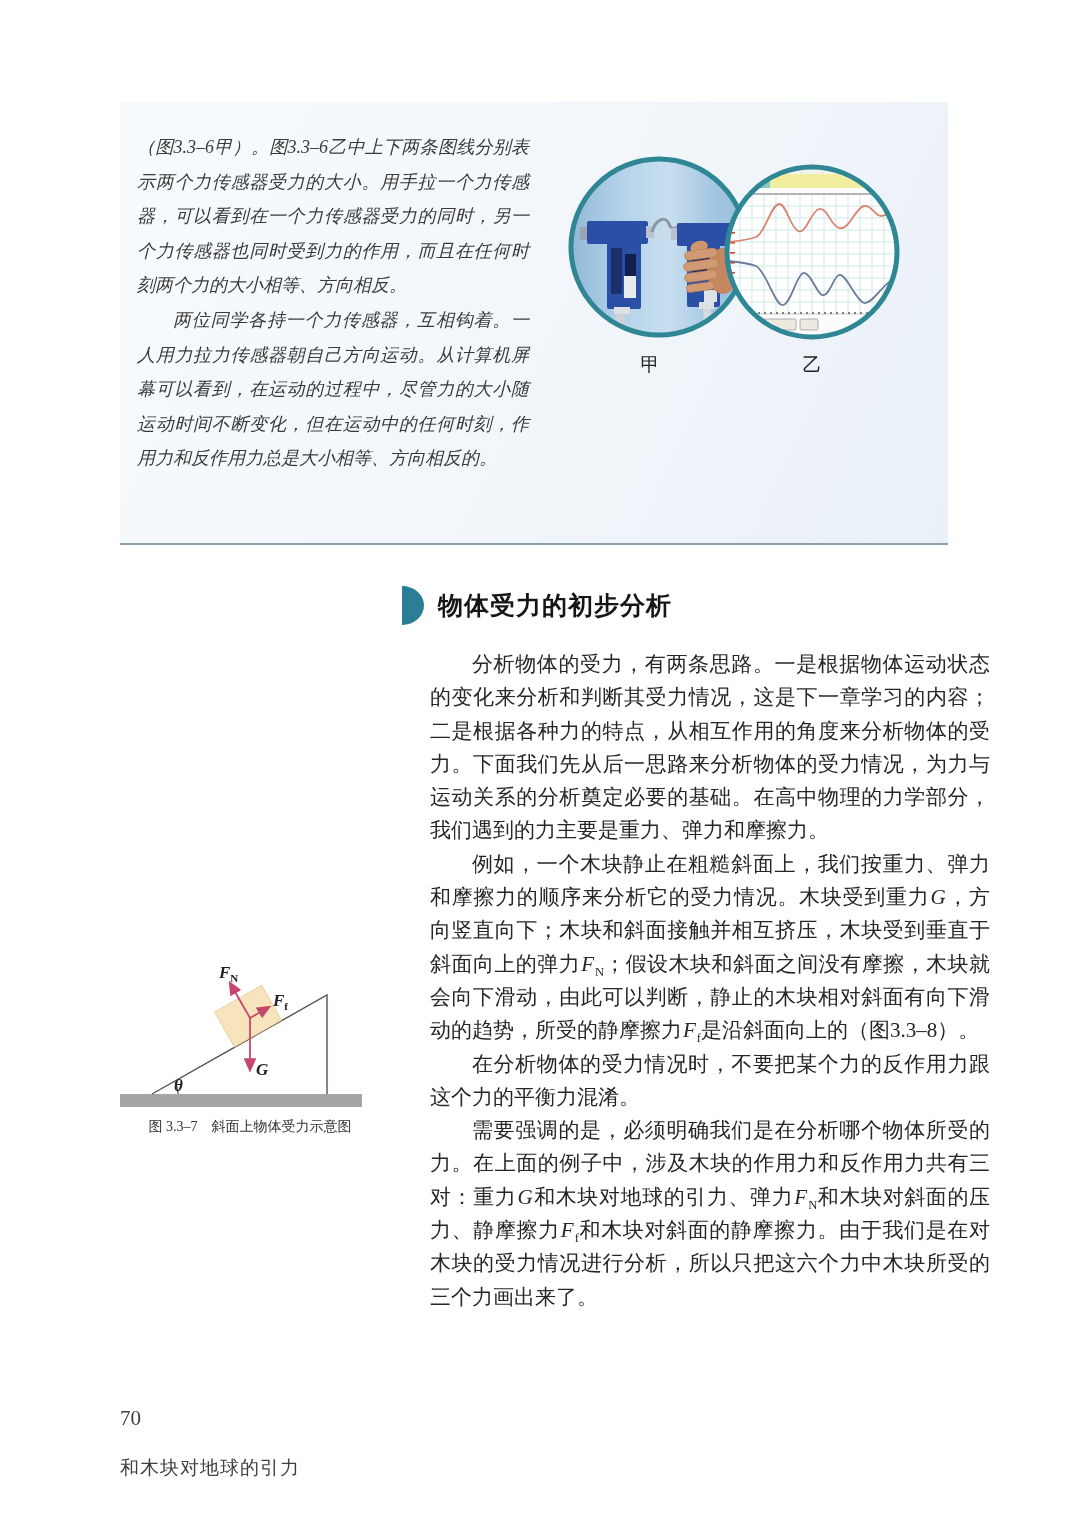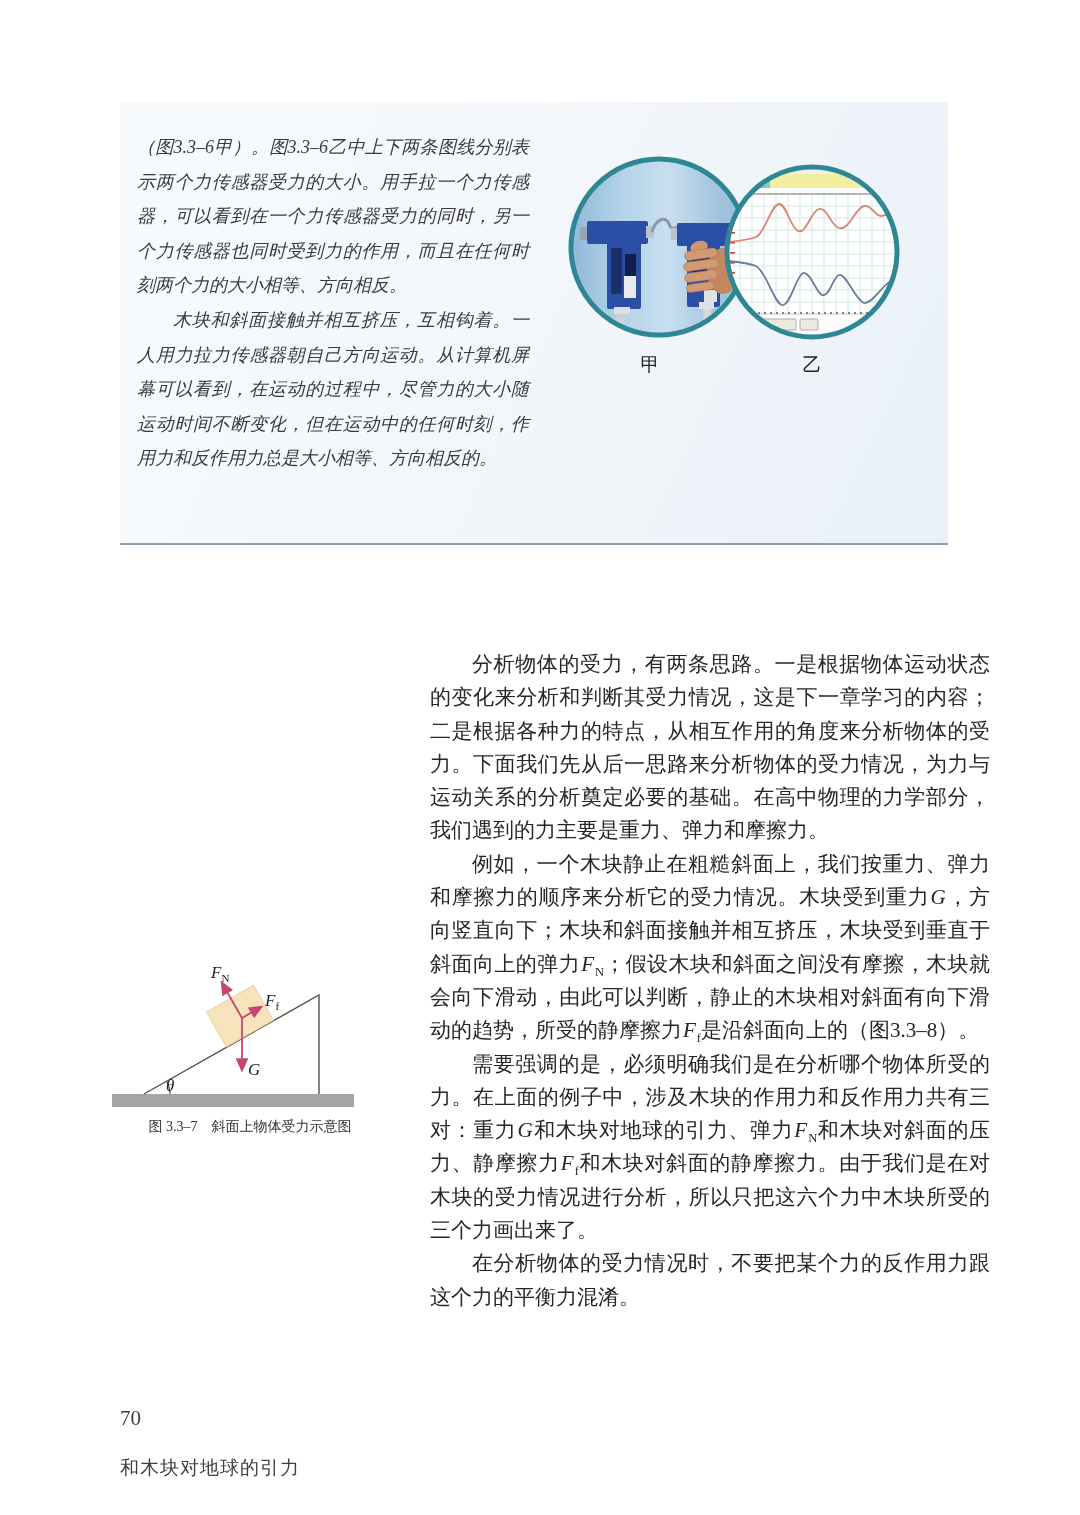--- a/index.html
+++ b/index.html
@@ -47,21 +47,21 @@
   
   .body-text {
     position:absolute; left:400px; top:648px; width:560px;
     font-size:21px; line-height:33.3px; color:#262626; text-align:justify;margin-left:30px;
   }
   .body-text p { margin:0; text-indent:2em; }
   .vr { font-style:italic; font-family:"Liberation Serif", serif; padding:0 1px; }
   sub { font-size:0.6em; line-height:0; }
 
   
-  .incline-fig { position:absolute; left:92px; top:920px; width:300px; height:200px; }
+  .incline-fig { position:absolute; left:100px; top:920px; width:300px; height:200px;font-weight:bold; }
   .incline-caption {
     position:absolute; left:95px; top:1118px; width:310px;
     text-align:center; font-size:14px; color:#333;
   }
   .flabel { font-family:"Liberation Serif", serif; font-style:italic; font-size:17px; fill:#222; }
   .sublab { font-style:normal; font-size:11px; }
 
   
   .footer {
     position:absolute; left:120px; top:1406px;
@@ -71,21 +71,21 @@
   .booktitle { font-size:19px; letter-spacing:1px; }
 </style>
 </head>
 <body>
 
 <div class="page">
 
   <section class="topbox">
     <div class="box-text">
       <p>（图3.3–6甲）。图3.3–6乙中上下两条图线分别表示两个力传感器受力的大小。用手拉一个力传感器，可以看到在一个力传感器受力的同时，另一个力传感器也同时受到力的作用，而且在任何时刻两个力的大小相等、方向相反。</p>
-      <p>木块和斜面接触并相互挤压，互相钩着。一人用力拉力传感器朝自己方向运动。从计算机屏幕可以看到，在运动的过程中，尽管力的大小随运动时间不断变化，但在运动中的任何时刻，作用力和反作用力总是大小相等、方向相反的。</p>
+      <p>两位同学各持一个力传感器，互相钩着。一人用力拉力传感器朝自己方向运动。从计算机屏幕可以看到，在运动的过程中，尽管力的大小随运动时间不断变化，但在运动中的任何时刻，作用力和反作用力总是大小相等、方向相反的。</p>
     </div>
 
     <div class="circle c-jia">
       <svg width="186" height="186" viewBox="0 0 186 186">
         <defs>
           <clipPath id="cpj">
               <circle cx="93" cy="93" r="87"></circle>
             </clipPath>
           <linearGradient id="bgj" x1="0" y1="0" x2="1" y2="0">
             <stop offset="0" stop-color="#8fb6d6"></stop>
@@ -176,26 +176,30 @@
           </g>
         </g>
         <circle cx="90" cy="90" r="85" fill="none" stroke="#2f8796" stroke-width="5"></circle>
       </svg>
     </div>
 
     <span class="sublabel lab-jia">甲</span>
     <span class="sublabel lab-yi">乙</span>
   </section>
 
+  <div class="section-head">
+    <span class="leaf"></span>
+    <h2>物体受力的初步分析</h2>
+  </div>
 
   <div class="body-text">
     <p><span>分析物体的受力，有两条思路。一是根据物体运动状态的变化来分析和判断其受力情况，这是下一章学习的内容；二是根据各种力的特点，从相互作用的角度来分析物体的受力。下面我们先从后一思路来分析物体的受力情况，为力与运动关系的分析奠定必要的基础。在高中物理的力学部分，我们遇到的力主要是重力、弹力和摩擦力。</span></p>
     <p><span>例如，一个木块静止在粗糙斜面上，我们按重力、弹力和摩擦力的顺序来分析它的受力情况。木块受到重力</span><span class="vr">G</span><span>，方向竖直向下；木块和斜面接触并相互挤压，木块受到垂直于斜面向上的弹力</span><span class="vr">F</span><sub>N</sub><span>；假设木块和斜面之间没有摩擦，木块就会向下滑动，由此可以判断，静止的木块相对斜面有向下滑动的趋势，所受的静摩擦力</span><span class="vr">F</span><sub>f</sub><span>是沿斜面向上的（图3.3–8）。</span></p>
+    <p><span>在分析物体的受力情况时，不要把某个力的反作用力跟这个力的平衡力混淆。</span></p>
     <p><span>需要强调的是，必须明确我们是在分析哪个物体所受的力。在上面的例子中，涉及木块的作用力和反作用力共有三对：重力</span><span class="vr">G</span><span>和木块对地球的引力、弹力</span><span class="vr">F</span><sub>N</sub><span>和木块对斜面的压力、静摩擦力</span><span class="vr">F</span><sub>f</sub><span>和木块对斜面的静摩擦力。由于我们是在对木块的受力情况进行分析，所以只把这六个力中木块所受的三个力画出来了。</span></p>
-    <p><span>在分析物体的受力情况时，不要把某个力的反作用力跟这个力的平衡力混淆。</span></p>
   </div>
 
   <div class="incline-fig">
     <svg width="300" height="200" viewBox="0 0 300 200">
       <defs>
         <marker id="ah" markerWidth="8" markerHeight="7" refX="6.5" refY="3.5" orient="auto">
           <path d="M0 0 L8 3.5 L0 7 Z" fill="#c6476d"></path>
         </marker>
       </defs>
       <rect x="20" y="174" width="242" height="13" fill="#a5a5a5"></rect>

